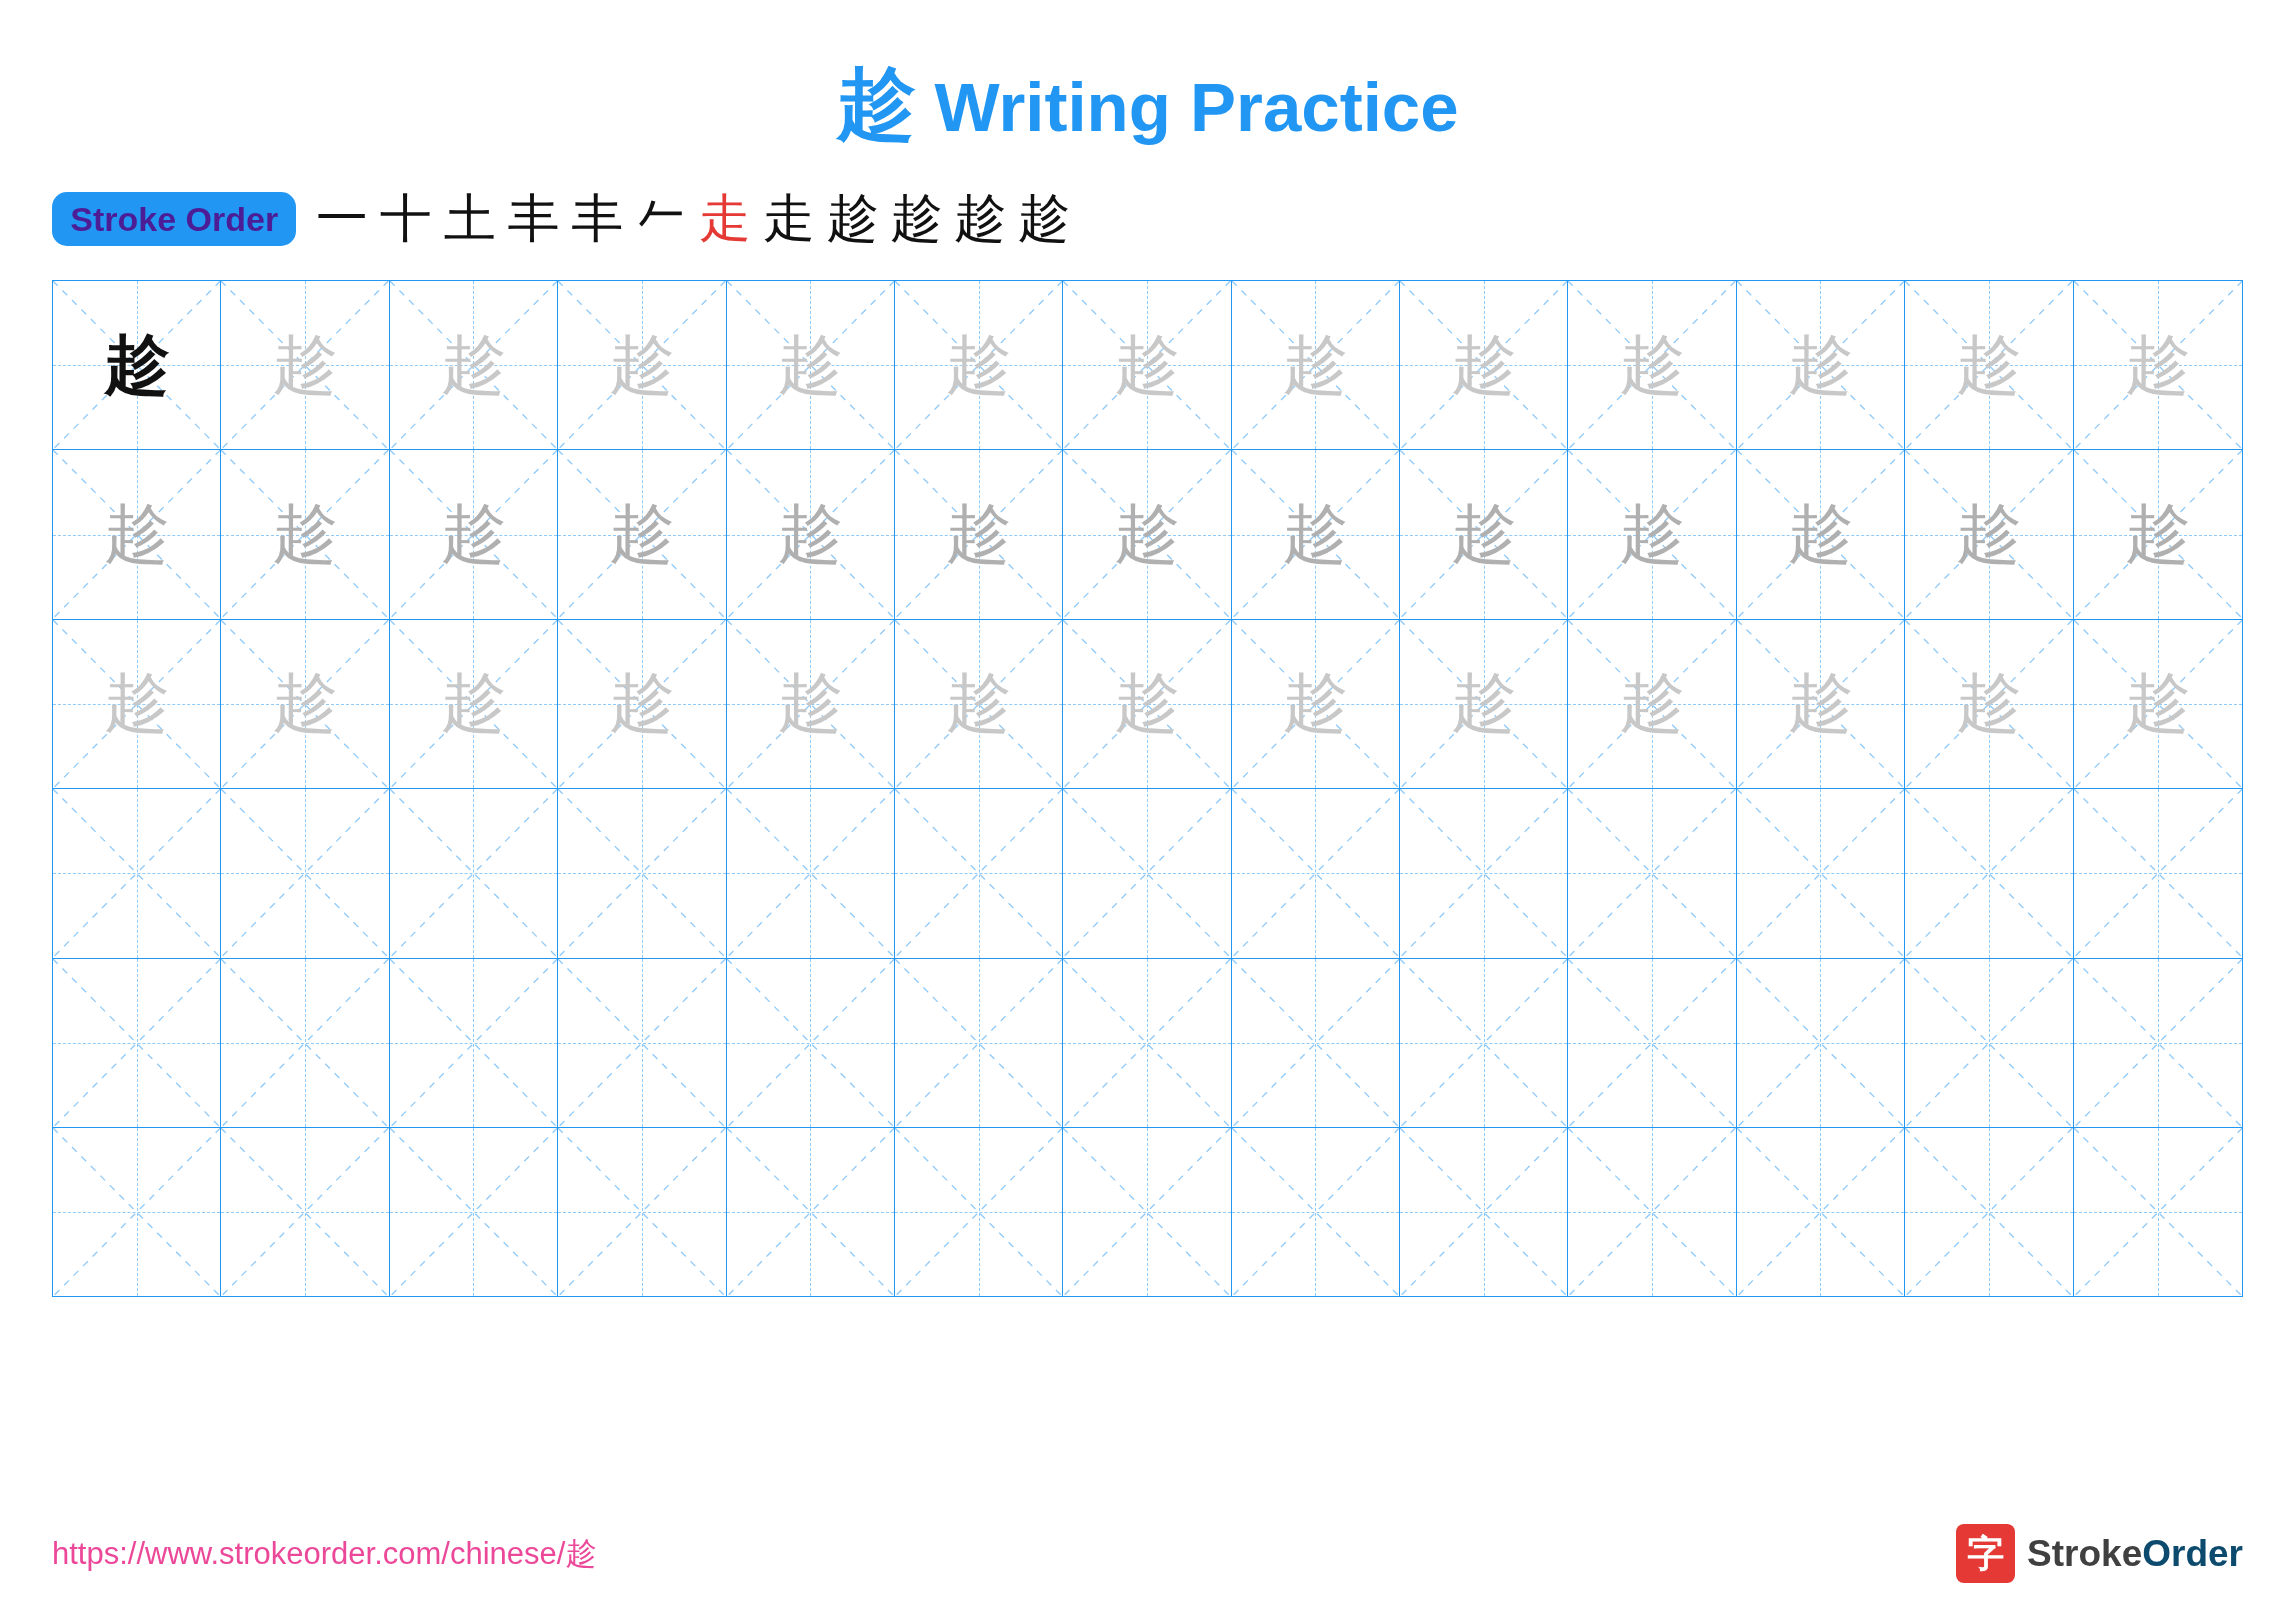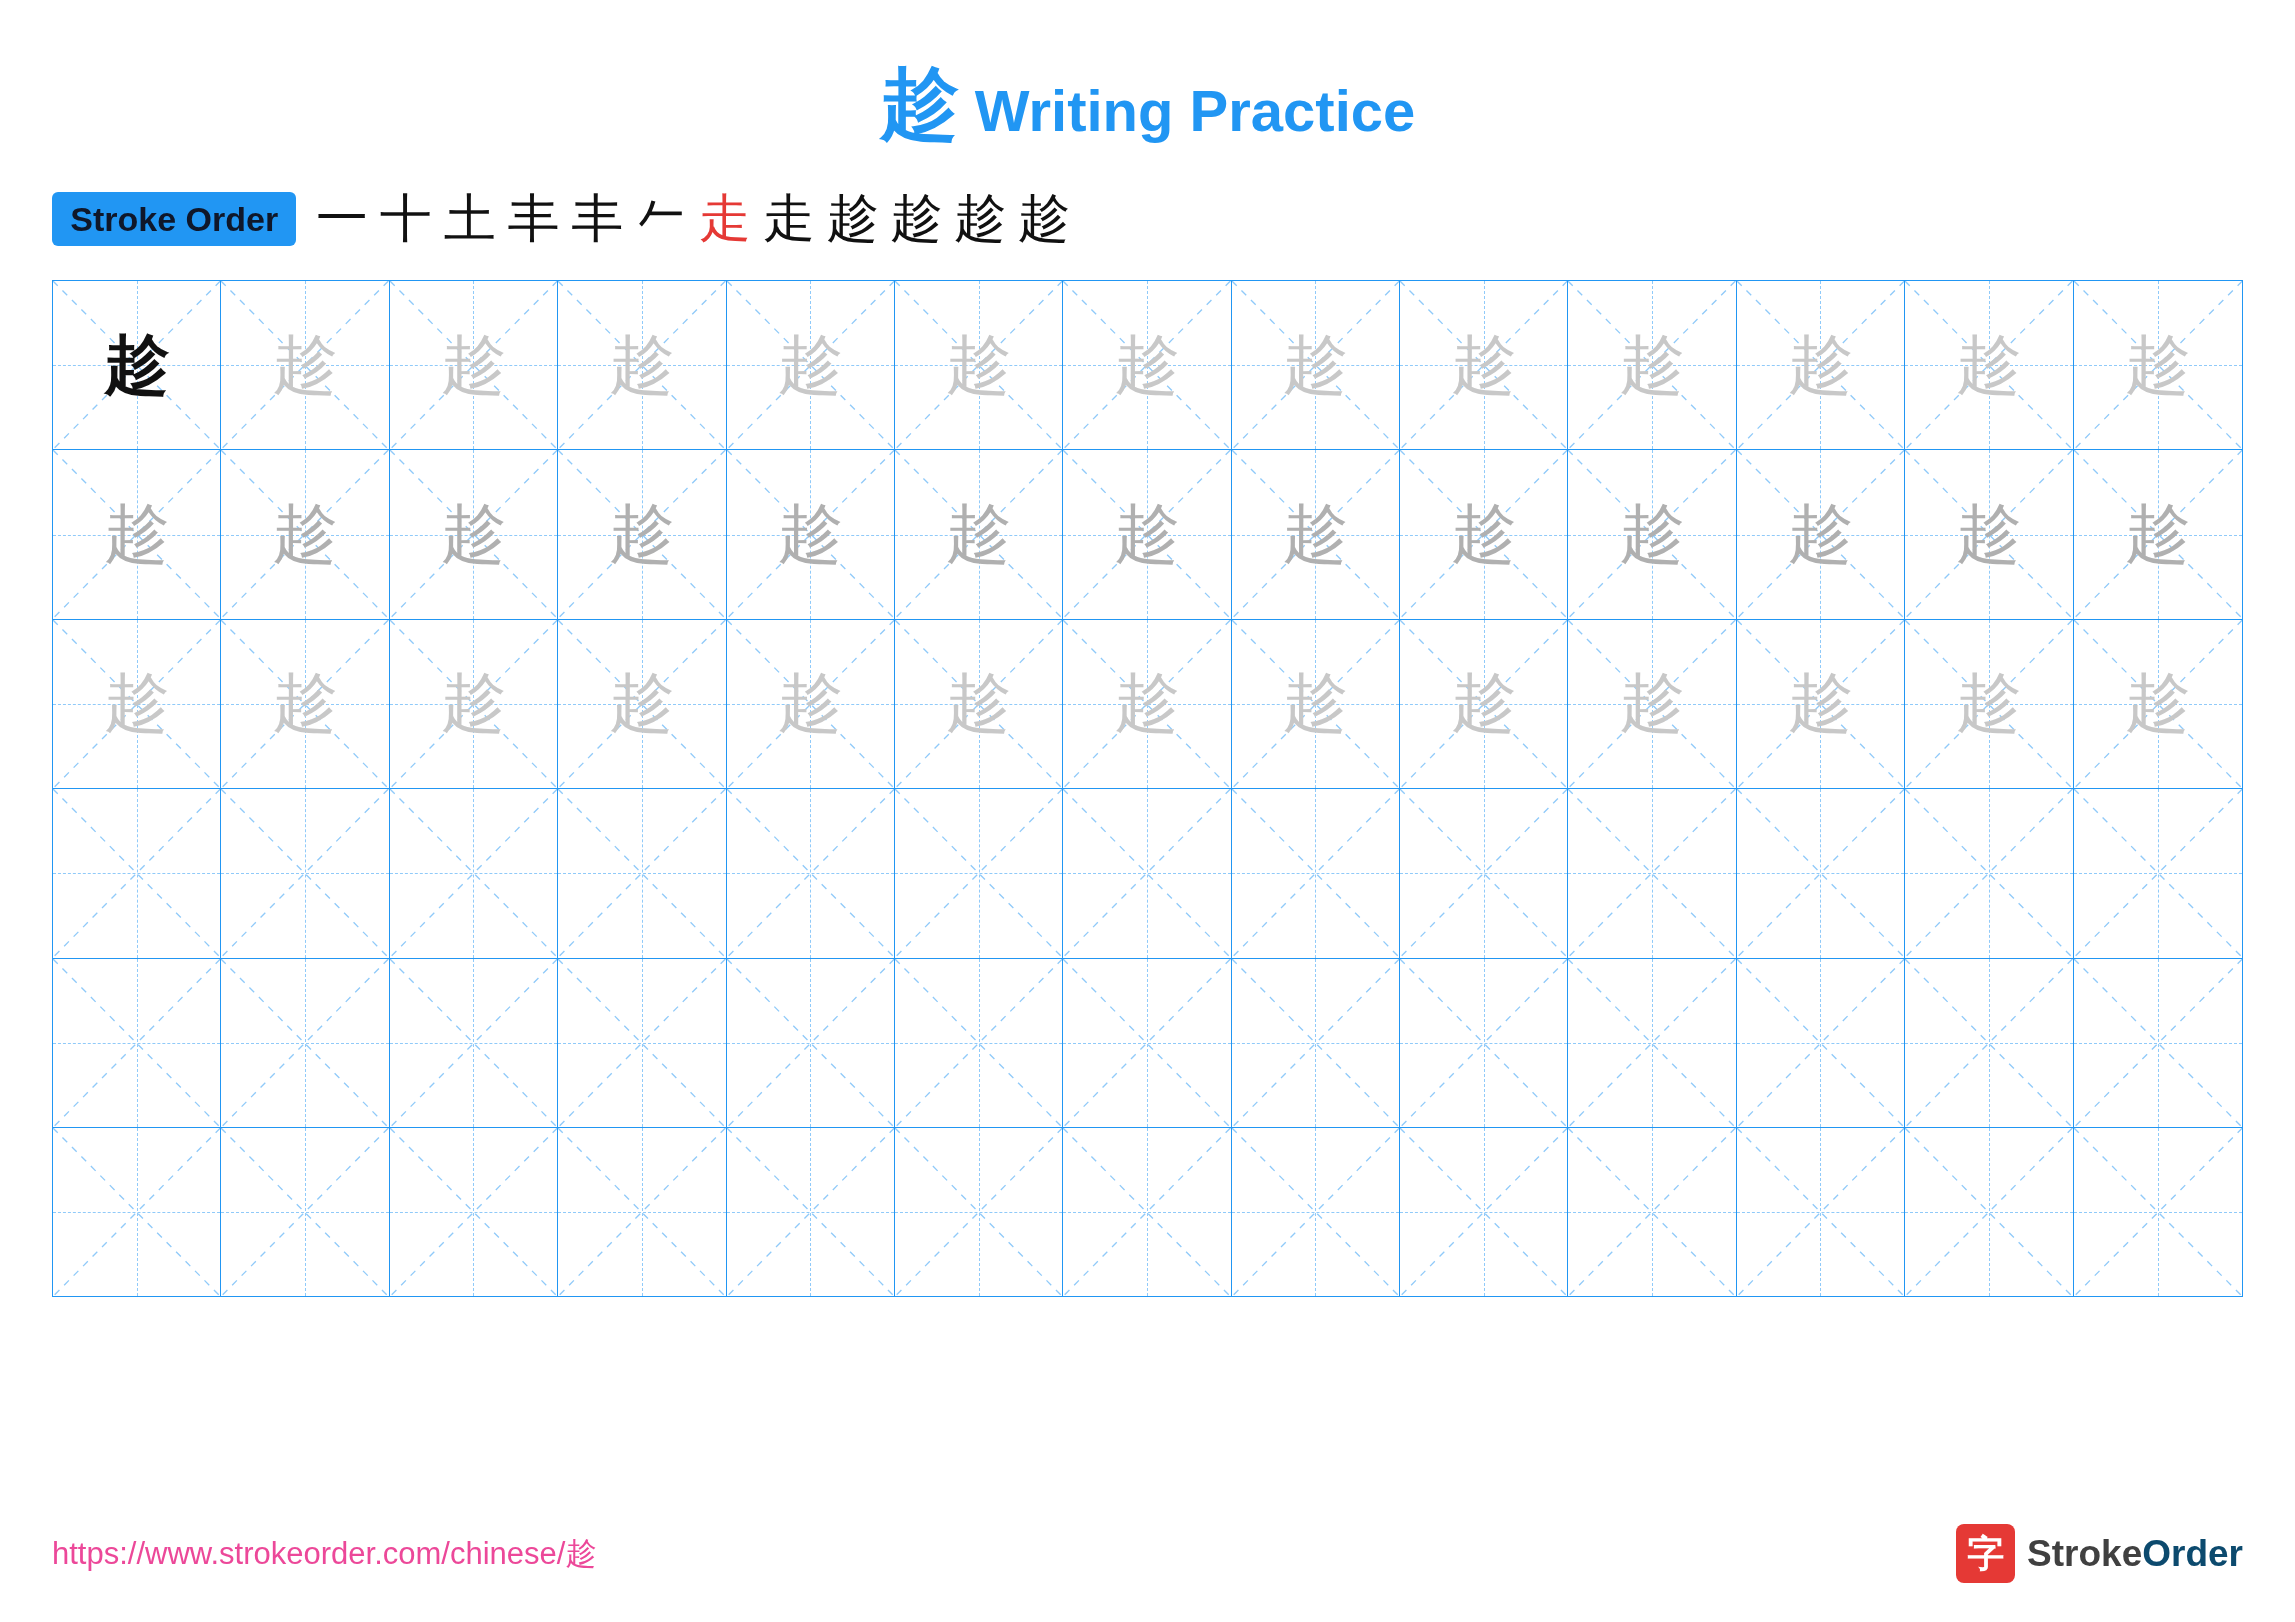--- a/index.html
+++ b/index.html
@@ -17,38 +17,38 @@
       padding-top: 52px;
       margin-bottom: 26px;
     }
     .page-title .char {
       color: #2196F3;
       font-size: 79px;
       font-weight: bold;
     }
     .page-title .text {
       color: #2196F3;
-      font-size: 58px;
+      font-size: 69px;
       font-weight: bold;
     }
 
     .stroke-order-row {
       display: flex;
       align-items: center;
       padding: 0 52px;
       margin-bottom: 26px;
       gap: 19.6px;
     }
     .stroke-order-badge {
       background: #2196F3;
-      color: #0f172a;
+      color: #4c1d95;
       font-size: 34px;
       font-weight: bold;
       padding: 7.9px 18.3px;
-      border-radius: 6px;
+      border-radius: 15px;
       white-space: nowrap;
     }
     .stroke-chars {
       display: flex;
       align-items: center;
       gap: 11.8px;
       flex-wrap: nowrap;
     }
     .stroke-char {
       font-size: 52px;

